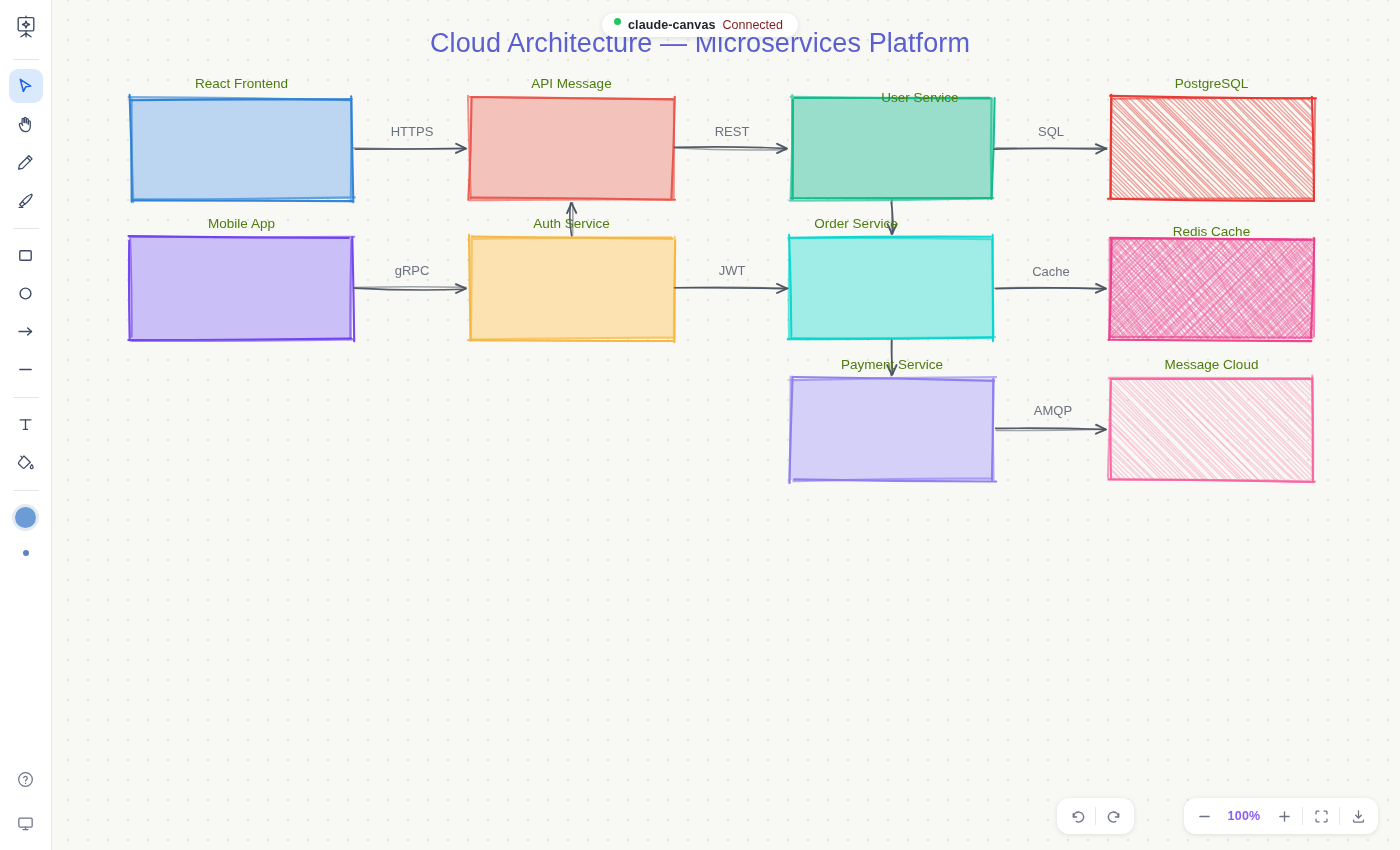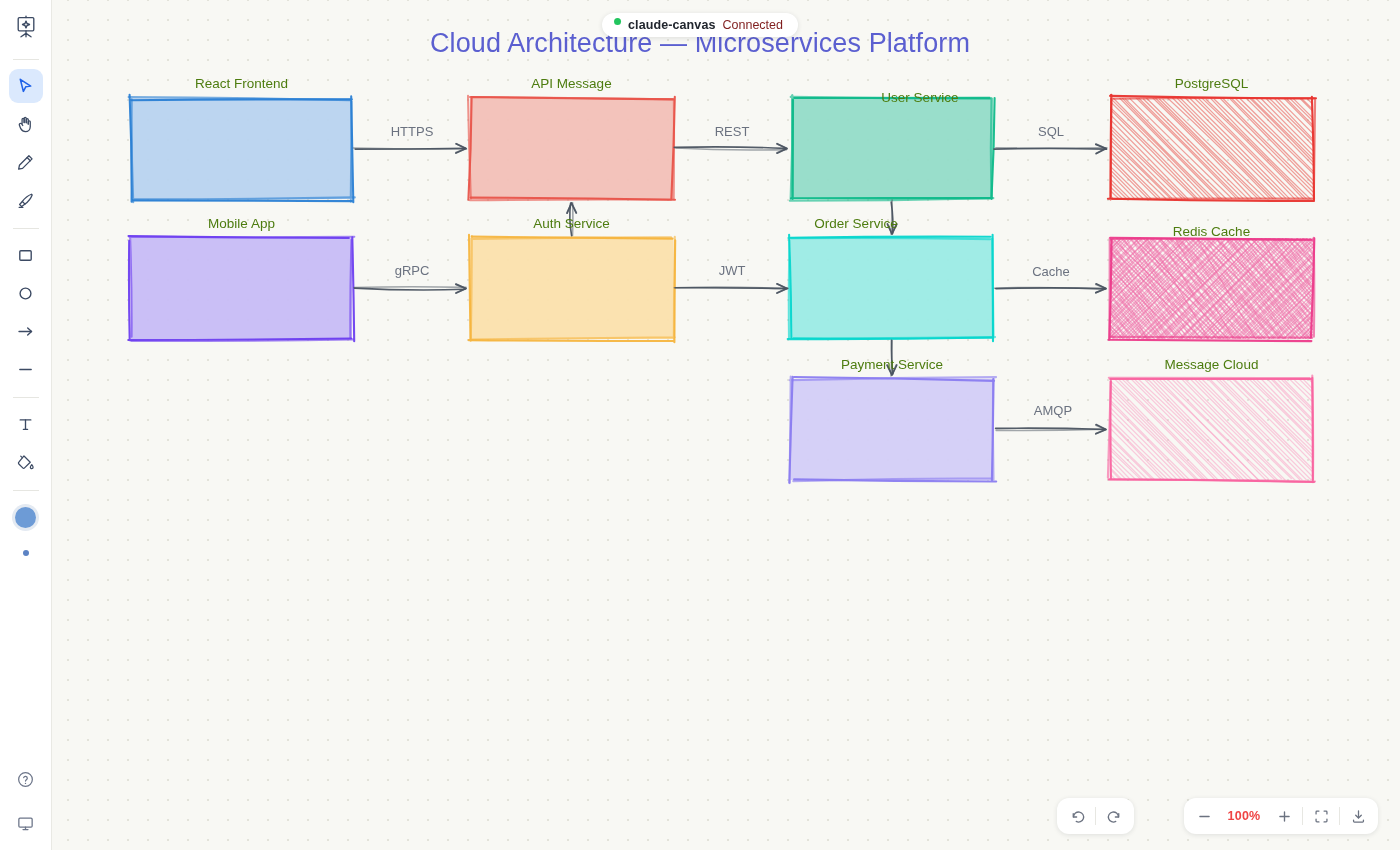--- a/index.html
+++ b/index.html
@@ -105,21 +105,21 @@
   }
   #hist-group { right: 266px; padding: 0 4px; }
   #zoom-group { right: 22px; padding: 0 4px; }
   .br-btn {
     width: 32px; height: 32px;
     display: flex; align-items: center; justify-content: center;
     color: #6b7280; border-radius: 8px; cursor: pointer;
   }
   .br-div { width: 1px; height: 18px; background: #e7e7e2; margin: 0 2px; }
   #zoom-level {
-    font-size: 12.5px; font-weight: bold; color: #ef4444;
+    font-size: 12.5px; font-weight: bold; color: #8b5cf6;
     min-width: 48px; text-align: center; cursor: pointer; letter-spacing: .2px;
   }
 </style>
 </head>
 <body>
 
 <div id="app">
 
   <div id="toolbar">
 

